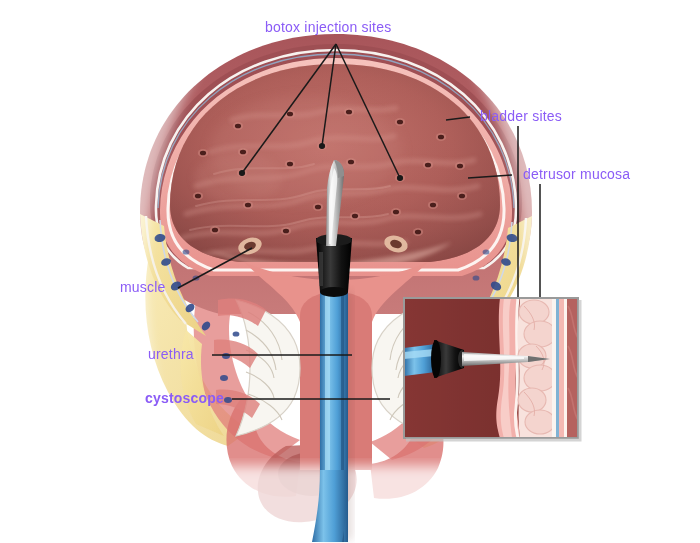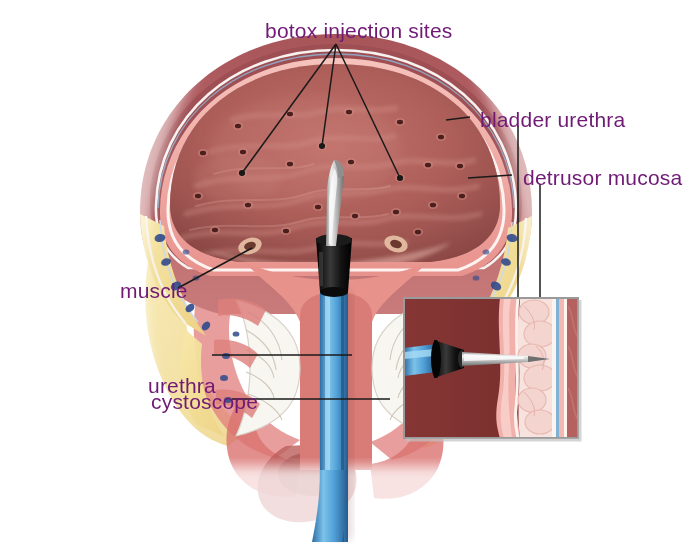--- a/index.html
+++ b/index.html
@@ -1,19 +1,19 @@
 <!DOCTYPE html>
 <html><head>
 <meta charset="utf-8">
 <style>
   html,body{margin:0;padding:0;background:#ffffff;}
   body{width:700px;height:543px;position:relative;overflow:hidden;
        font-family:"Liberation Sans",sans-serif;}
   #stage{position:absolute;left:0;top:0;width:700px;height:543px;}
-  .lbl{position:absolute;color:#701a75;font-size:21px;letter-spacing:.2px;
+  .lbl{position:absolute;color:#8b5cf6;font-size:14px;letter-spacing:.2px;
        white-space:nowrap;font-family:"Liberation Sans",sans-serif;text-align:right;}
   svg.art{position:absolute;left:0;top:0;width:700px;height:543px;}
 </style>
 </head>
 <body>
 
 <div id="stage">
 
   <svg class="art" viewBox="0 0 700 543">
     <defs>
@@ -433,23 +433,23 @@
         </g>
       </g>
 
       <rect x="404" y="298" width="174" height="140" fill="none" stroke="#9a9a9a" stroke-width="2"></rect>
       <path d="M406,440 L580,440 L580,300" fill="none" stroke="#c2c2c2" stroke-width="3" opacity=".7"></path>
     </g>
   </svg>
 
   <div class="lbl" style="left:265px;top:19px;">botox injection sites</div>
 
-  <div class="lbl" style="left:480px;top:108px;">bladder urethra</div>
+  <div class="lbl" style="left:480px;top:108px;">bladder sites</div>
 
   <div class="lbl" style="left:523px;top:166px;">detrusor mucosa</div>
 
   <div class="lbl" style="left:120px;top:279px;">muscle</div>
 
-  <div class="lbl" style="left:148px;top:346px;margin-top:28px;">urethra</div>
-
-  <div class="lbl" style="left:151px;top:390px;">cystoscope</div>
+  <div class="lbl" style="left:148px;top:346px;">urethra</div>
+
+  <div class="lbl" style="left:145px;top:390px;font-weight:bold;">cystoscope</div>
 
 </div>
 
 </body></html>

